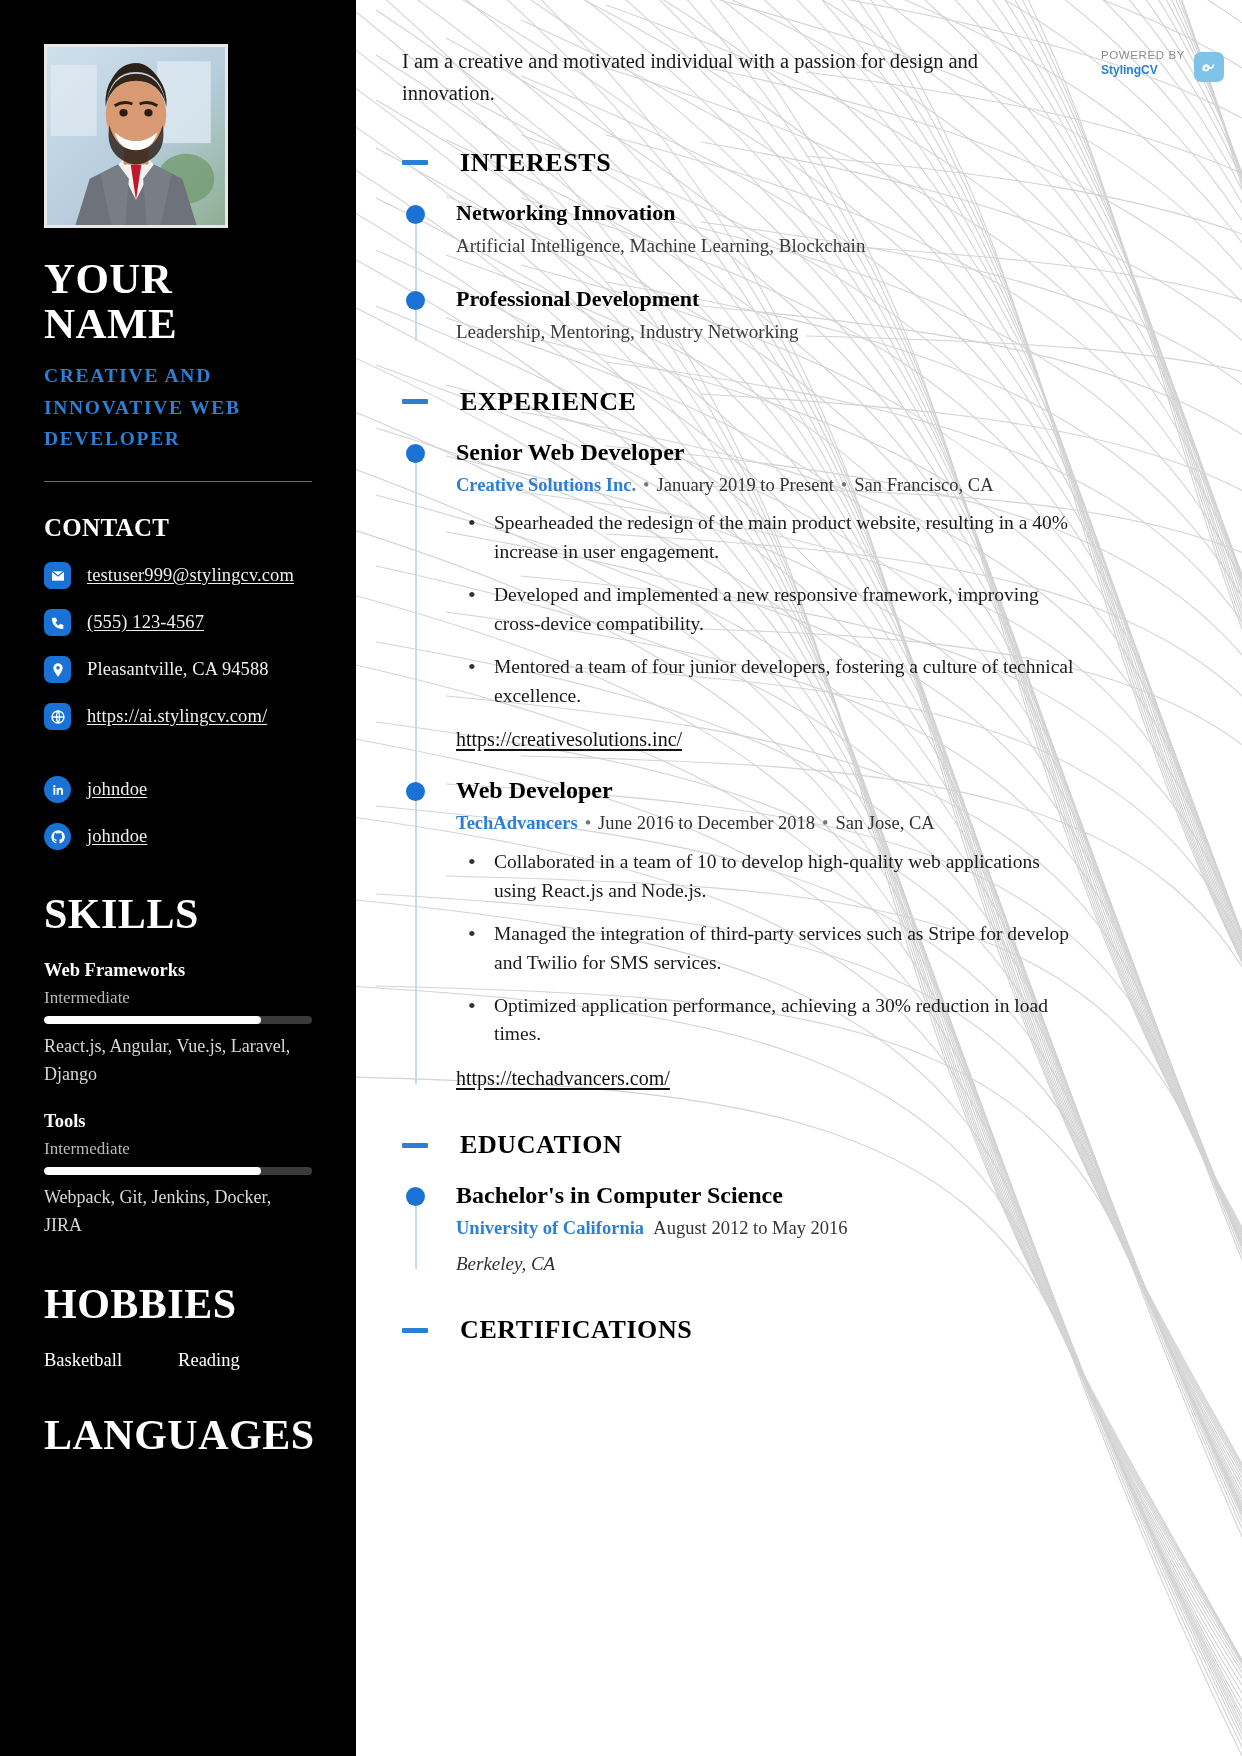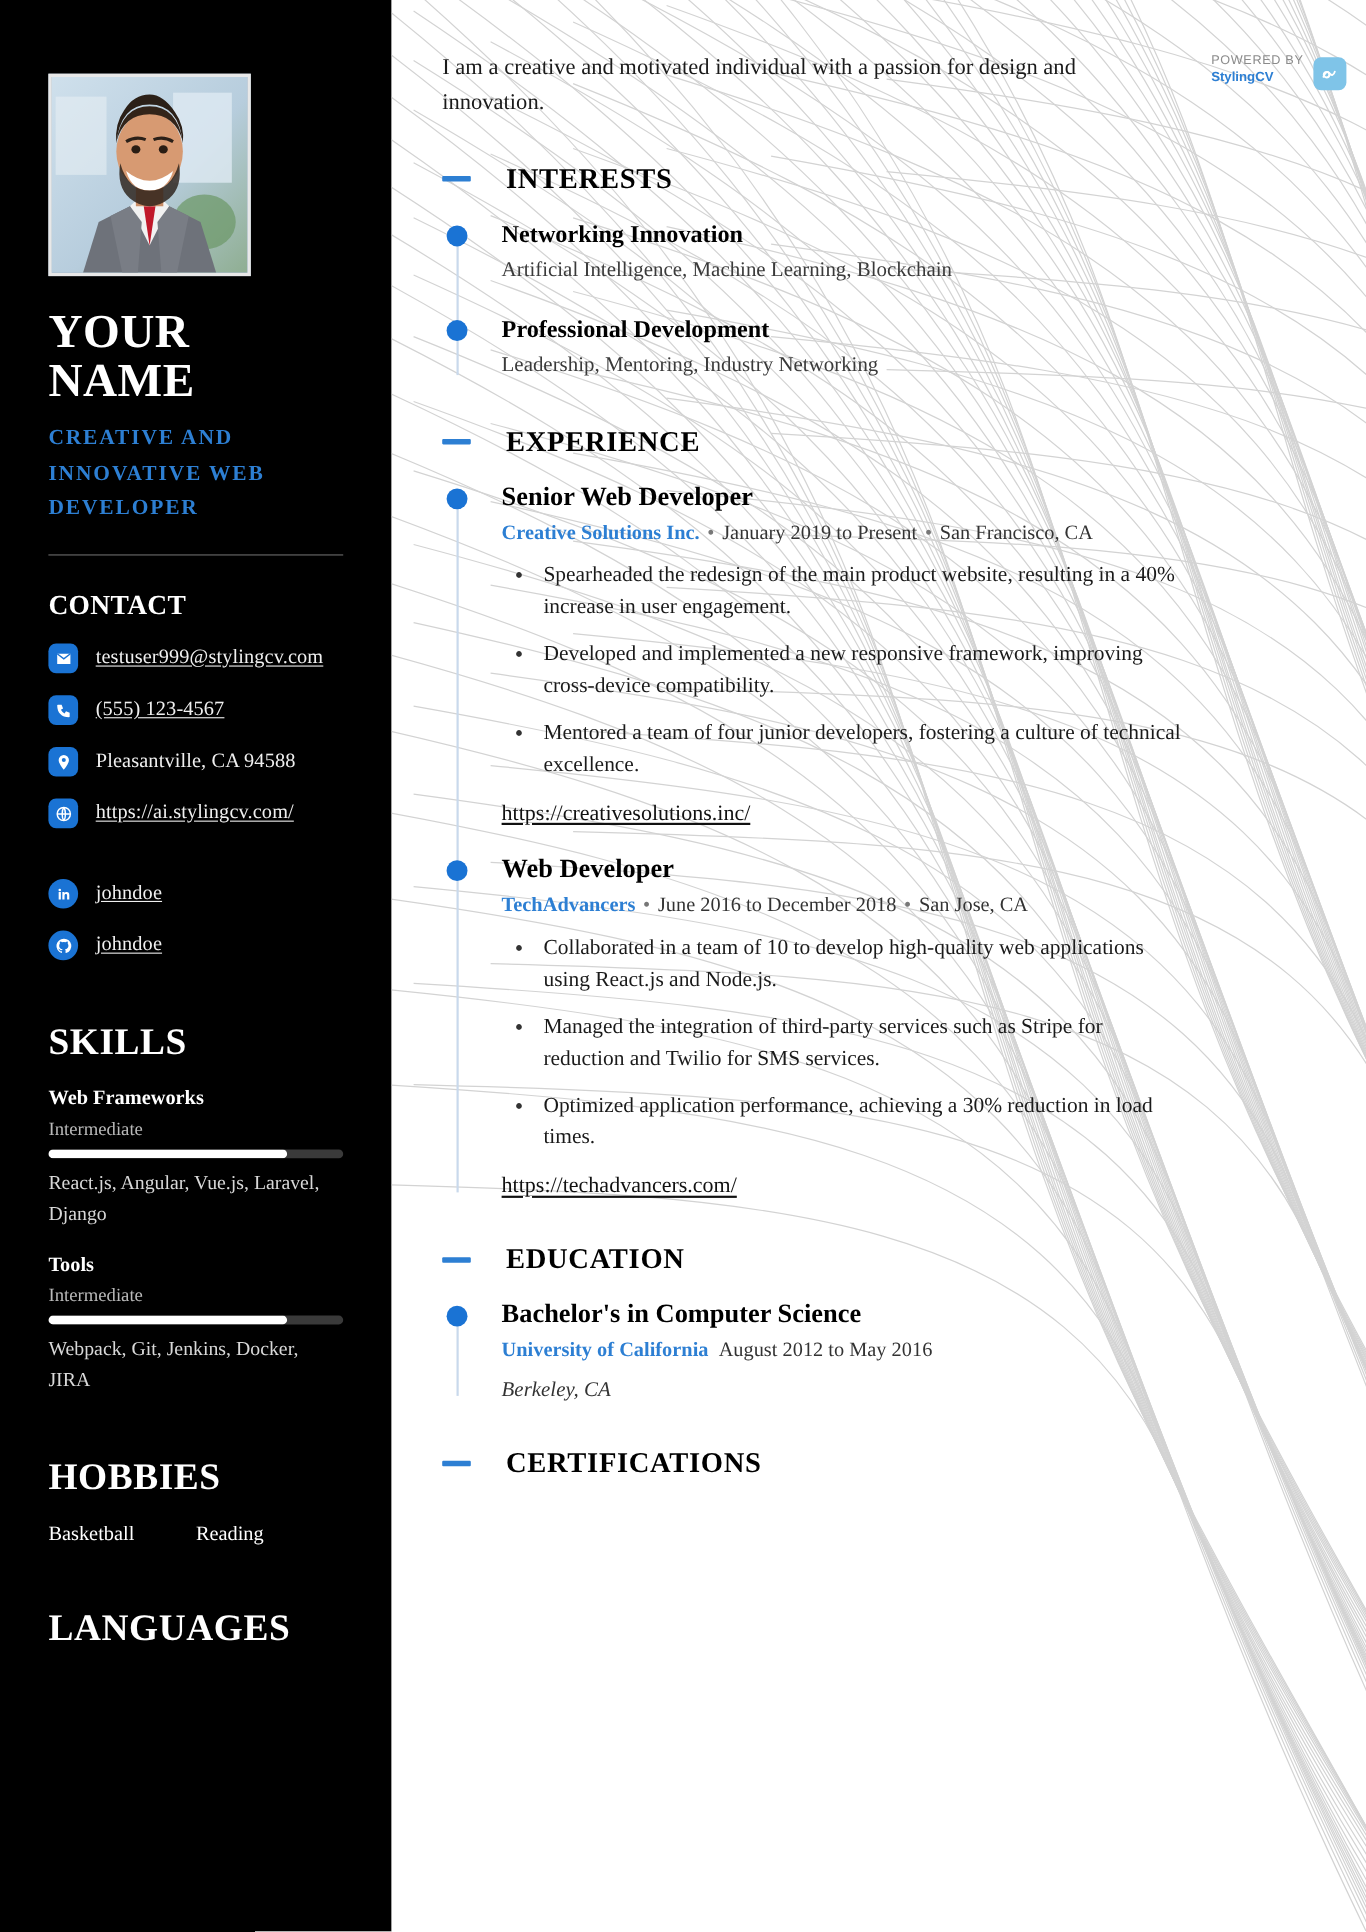--- a/index.html
+++ b/index.html
@@ -9,21 +9,21 @@
     background: #ffffff;
     overflow: hidden;
   }
   .page { position: relative; width: 1242px; height: 1756px; display: flex; }
 
   
   .sidebar {
     width: 356px;
     background: #000000;
     color: #ffffff;
-    padding: 67px 44px 0 44px;
+    padding: 44px 44px 0 44px;
     position: relative;
     flex: 0 0 356px;
     font-family: Liberation Serif, serif;
   }
   .photo {
     width: 184px; height: 184px;
     border: 3px solid #e8e8e8;
     overflow: hidden;
     position: relative;
     background: #9fb4c7;
@@ -54,23 +54,23 @@
   }
 
   .side-head {
     font-size: 25px;
     font-weight: 700;
     letter-spacing: 0.3px;
     margin-top: 32px;
     margin-bottom: 20px;
   }
   .side-head.big {
-    font-size: 34px;
+    font-size: 42px;
     letter-spacing: 0.5px;
-    margin-top: 56px;
+    margin-top: 40px;
     margin-bottom: 22px;
   }
 
   .contact-row {
     display: flex;
     align-items: center;
     gap: 16px;
     margin-bottom: 20px;
   }
   .cicon {
@@ -444,21 +444,21 @@
             <a class="item-link" href="#">https://creativesolutions.inc/</a>
           </div>
 
           <div class="tl-item">
             <div class="item-title lg">Web Developer</div>
             <div class="meta">
               <span class="org">TechAdvancers</span><span class="sep">•</span><span>June 2016 to December 2018</span><span class="sep">•</span><span>San Jose, CA</span>
             </div>
             <ul class="bullets">
               <li>Collaborated in a team of 10 to develop high-quality web applications using React.js and Node.js.</li>
-              <li>Managed the integration of third-party services such as Stripe for reduction and Twilio for SMS services.</li>
+              <li>Managed the integration of third-party services such as Stripe for develop and Twilio for SMS services.</li>
               <li>Optimized application performance, achieving a 30% reduction in load times.</li>
             </ul>
             <a class="item-link" href="#">https://techadvancers.com/</a>
           </div>
 
         </div>
       </section>
 
       <section class="sec-block">
         <div class="sec-head">

